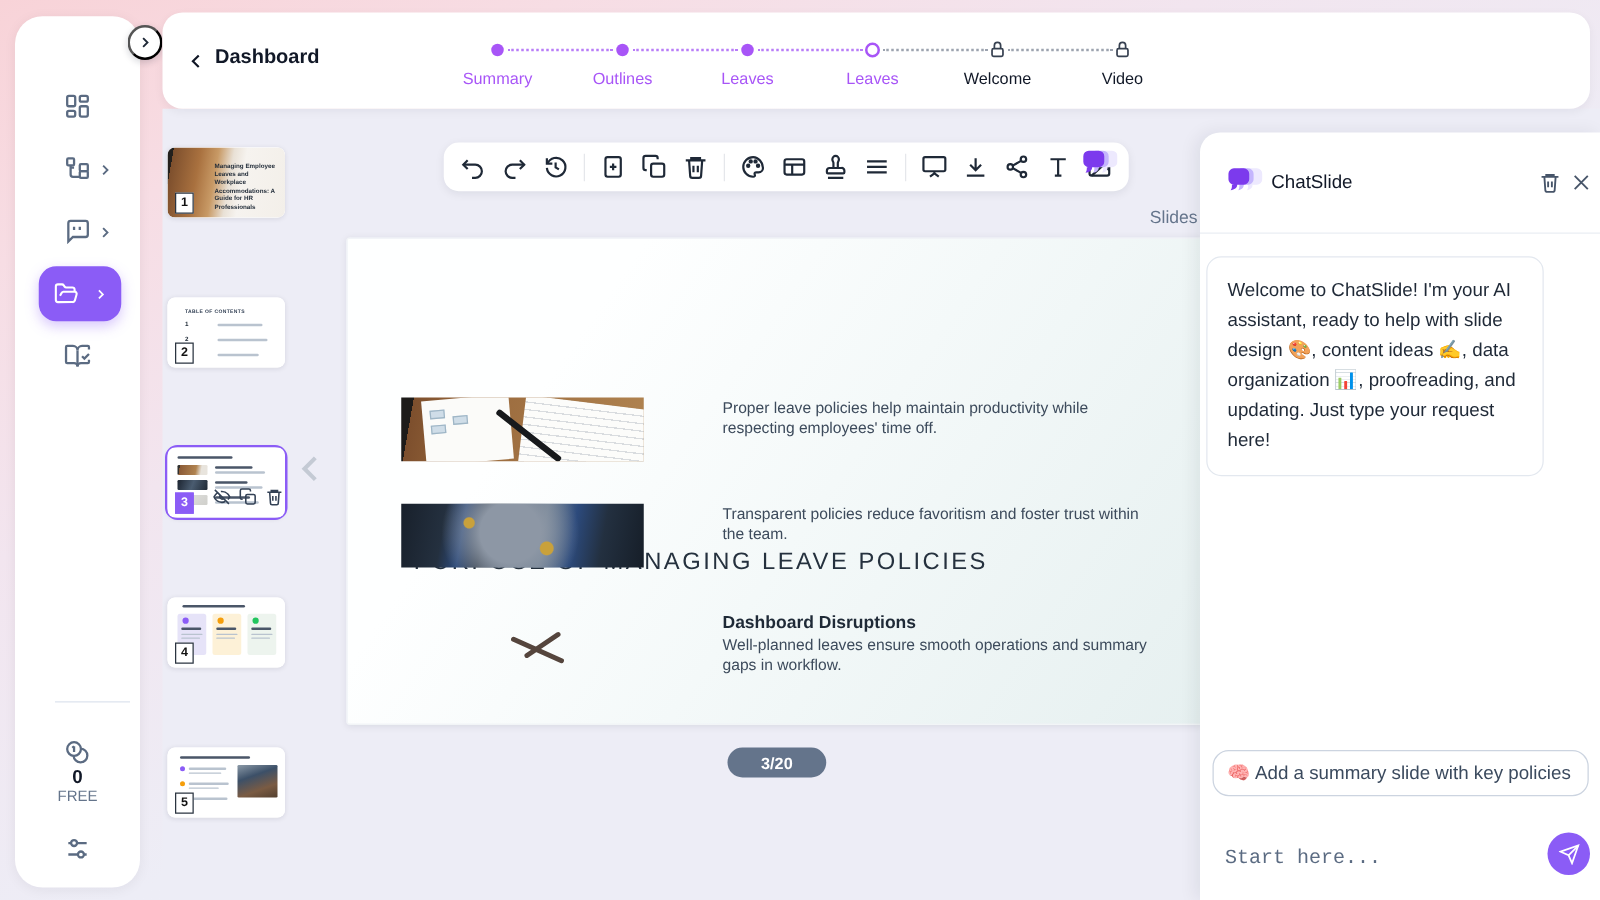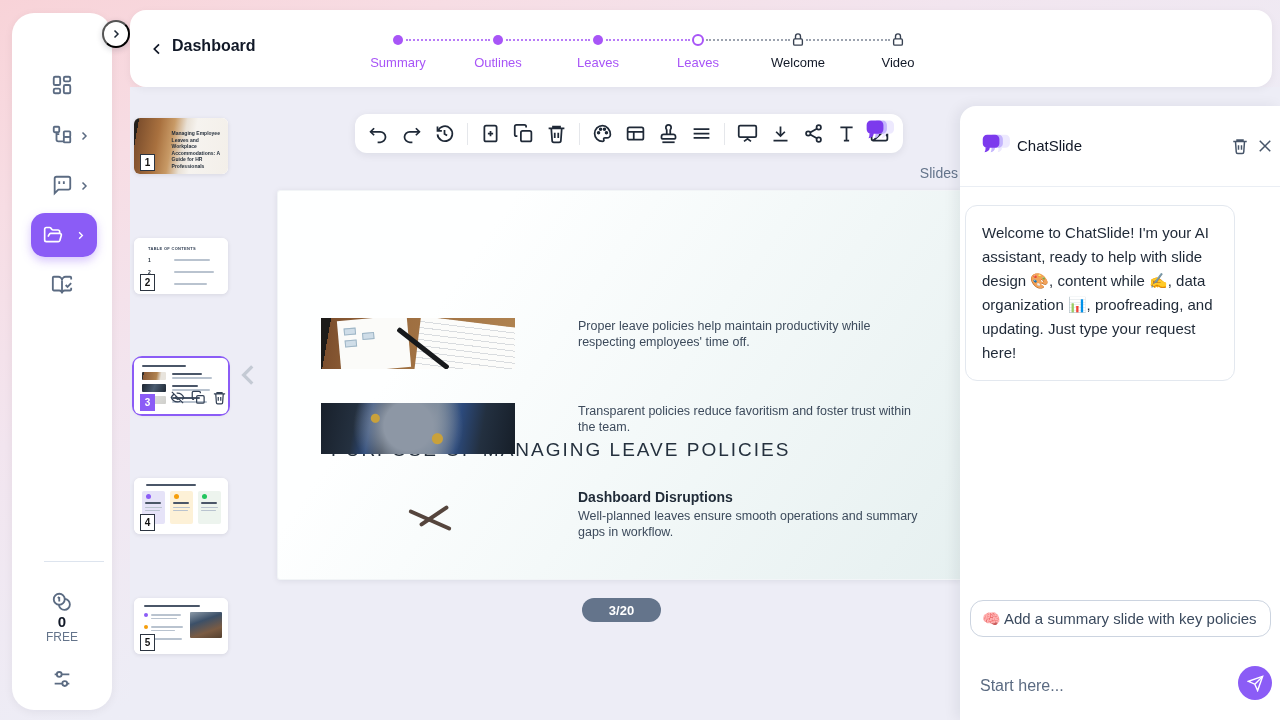--- a/index.html
+++ b/index.html
@@ -120,21 +120,21 @@
   .chat-hicon { position:absolute; top:31px; width:18px; height:18px; color:#475569; background:none;
     border:none; padding:0; cursor:pointer; }
   .chat-divider { position:absolute; left:0; top:80px; width:100%; height:1px; background:#eaeef4; }
   .chat-bubble { position:absolute; left:5px; top:99px; width:270px; border:1px solid #e3e8ef;
     border-radius:12px; padding:15px 16px; font-size:15px; line-height:24px; color:#1f2937;
     background:#fff; }
   .chip { position:absolute; left:10px; top:494px; width:301px; border:1.5px solid #ccd4e0;
     border-radius:13px; padding:7px 11px; font-size:15px; line-height:21px; color:#3b4a5e;
     background:#fff; cursor:pointer; }
   .chat-input { position:absolute; left:12px; top:560px; width:230px; height:40px; border:none;
-    outline:none; font-size:16px; color:#1f2937; font-family:Liberation Sans, sans-serif; background:transparent; padding:0 8px; }
+    outline:none; font-size:16px; color:#1f2937; font-family:Liberation Mono, monospace; background:transparent; padding:0 8px; }
   .chat-input::placeholder { color:#5b6b82; }
   .send-btn { position:absolute; left:278px; top:560px; width:34px; height:34px; border-radius:50%;
     background:#8b5cf6; border:none; display:flex; align-items:center; justify-content:center;
     cursor:pointer; color:#fff; }
   svg { display:block; }
 </style>
 </head>
 <body>
 
 <div class="abs main-region"></div>
@@ -488,21 +488,21 @@
         </svg>
     </button>
     <button class="chat-hicon" style="left:296px">
       <svg viewBox="0 0 24 24" fill="none" stroke="currentColor" stroke-width="2" width="18" height="18">
           <path d="M5 5l14 14M19 5 5 19"></path>
         </svg>
     </button>
   </div>
   <div class="chat-divider"></div>
 
-  <div class="chat-bubble">Welcome to ChatSlide! I'm your AI assistant, ready to help with slide design 🎨, content while ✍️, data organization 📊, proofreading, and updating. Just type your request here!</div>
+  <div class="chat-bubble">Welcome to ChatSlide! I'm your AI assistant, ready to help with slide design 🎨, content ideas ✍️, data organization 📊, proofreading, and updating. Just type your request here!</div>
 
   <div class="chip">🧠 Add a summary slide with key policies</div>
 
   <input class="chat-input" placeholder="Start here..." style="">
   <button class="send-btn">
     <svg viewBox="0 0 24 24" fill="none" stroke="currentColor" stroke-width="2" width="17" height="17">
         <path d="M22 2 11 13"></path>
         <path d="M22 2 15 22l-4-9-9-4z"></path>
       </svg>
   </button>

